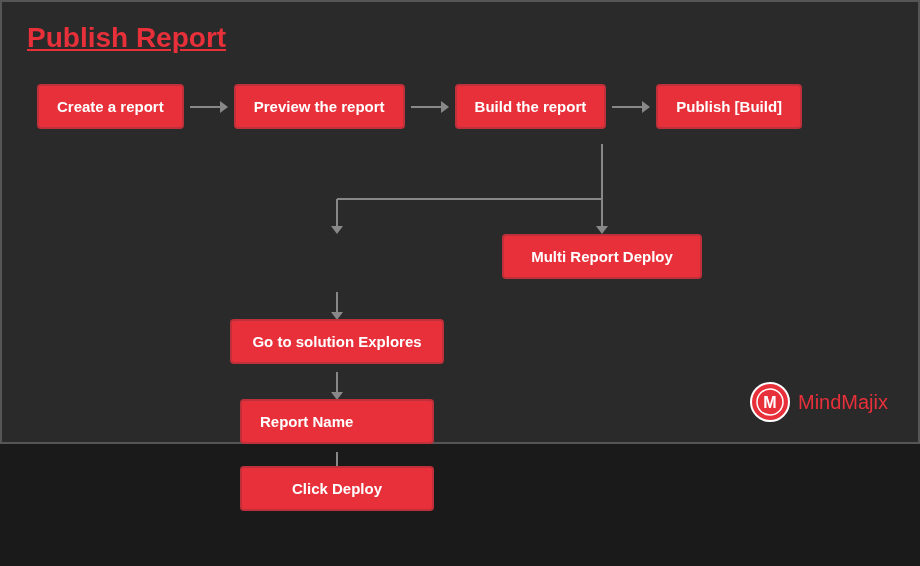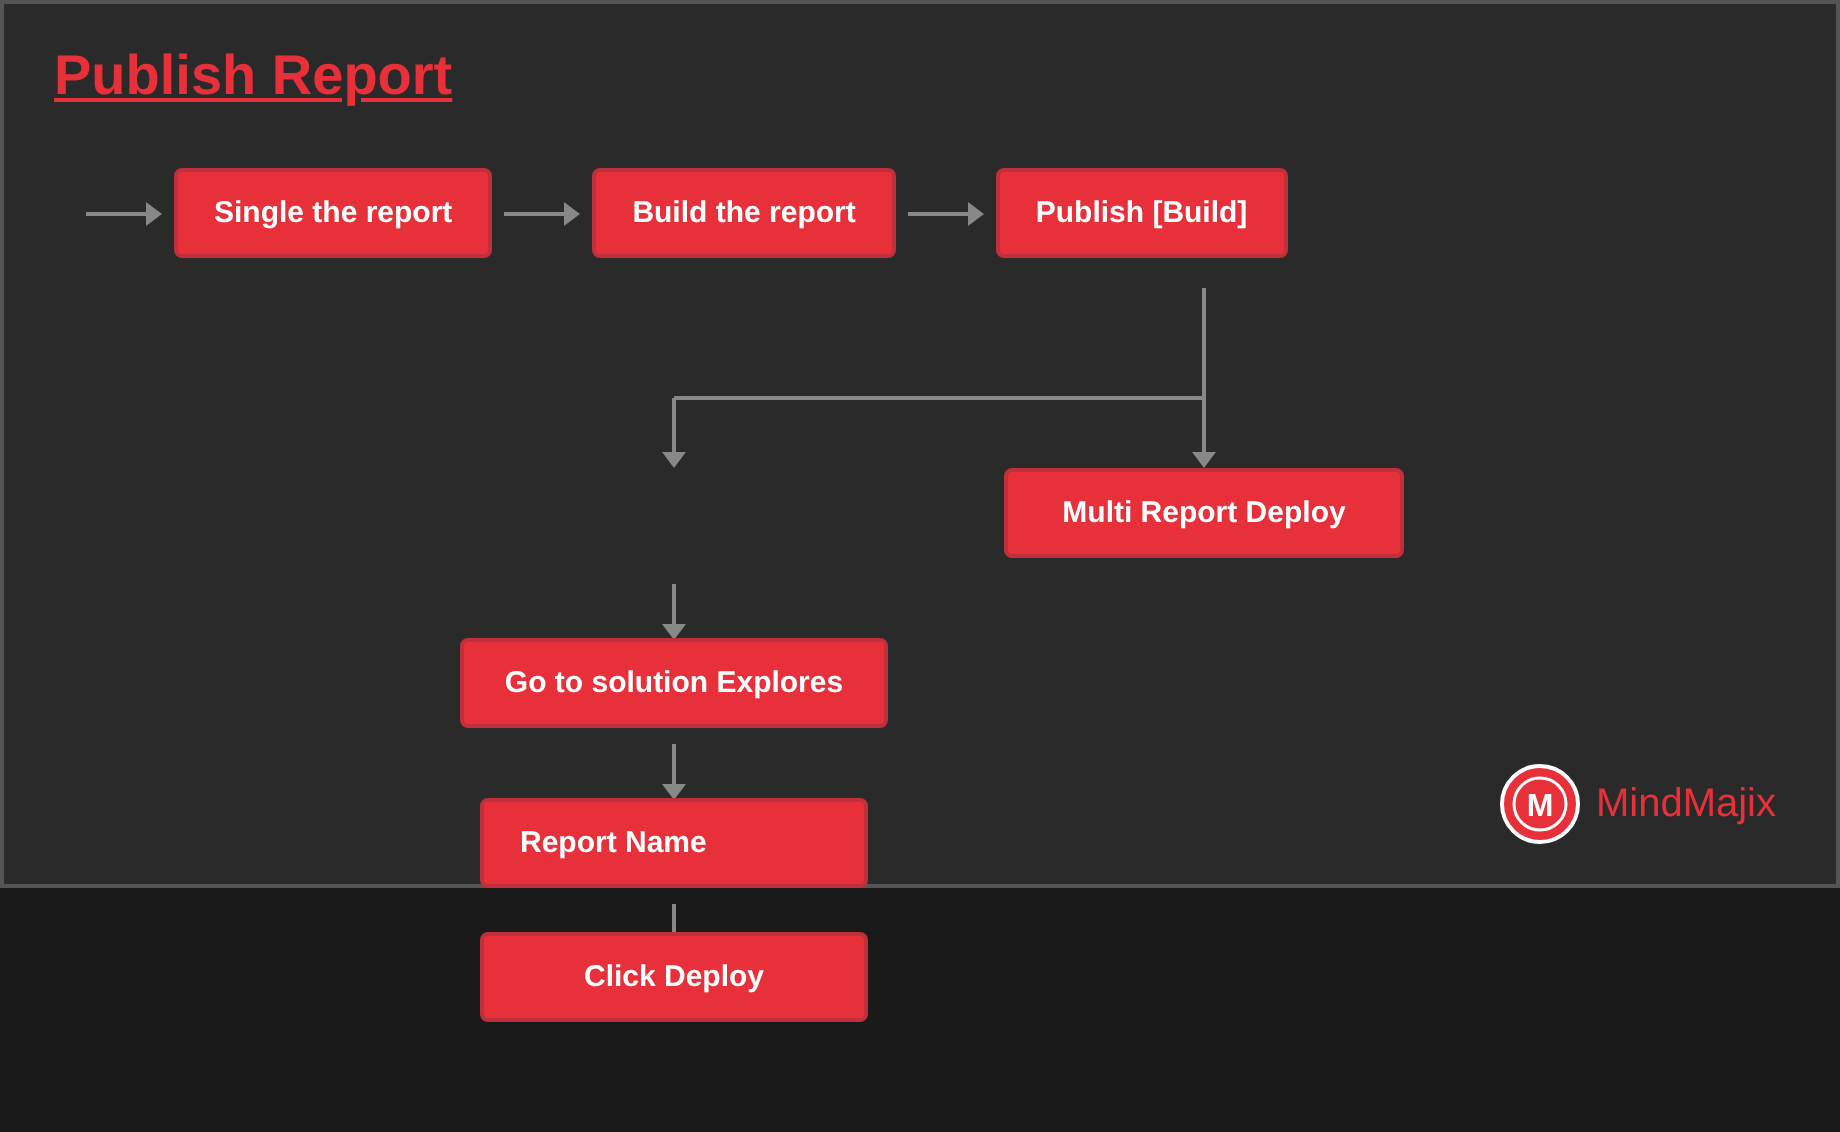--- a/index.html
+++ b/index.html
@@ -117,23 +117,26 @@
     }
   </style>
 </head>
 <body>
 
 <div class="page-wrapper">
 
   <div class="page-title">Publish Report</div>
 
   <div class="top-flow">
+    <div class="flow-box">
+      <span>Create a report</span>
+    </div>
     <div class="arrow-right"></div>
     <div class="flow-box">
-      <span>Single the report</span>
+      <span>Preview the report</span>
     </div>
     <div class="arrow-right"></div>
     <div class="flow-box">
       <span>Build the report</span>
     </div>
     <div class="arrow-right"></div>
     <div class="flow-box">
       <span>Publish [Build]</span>
     </div>
   </div>

